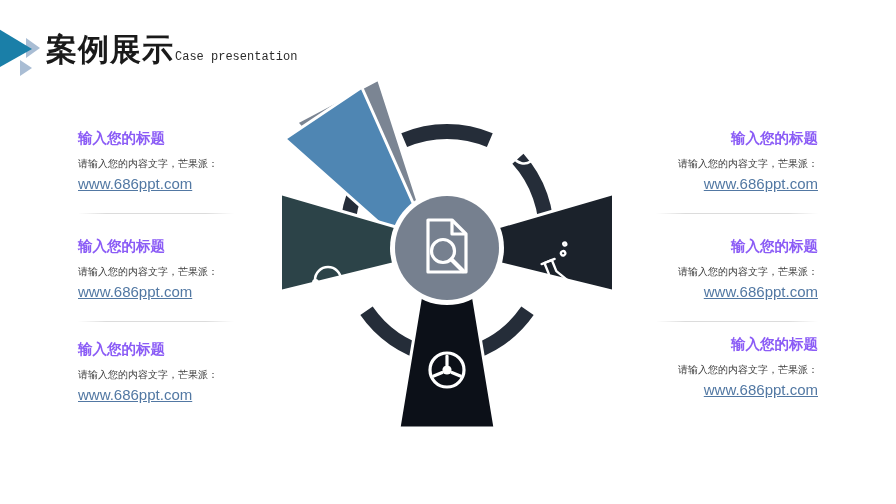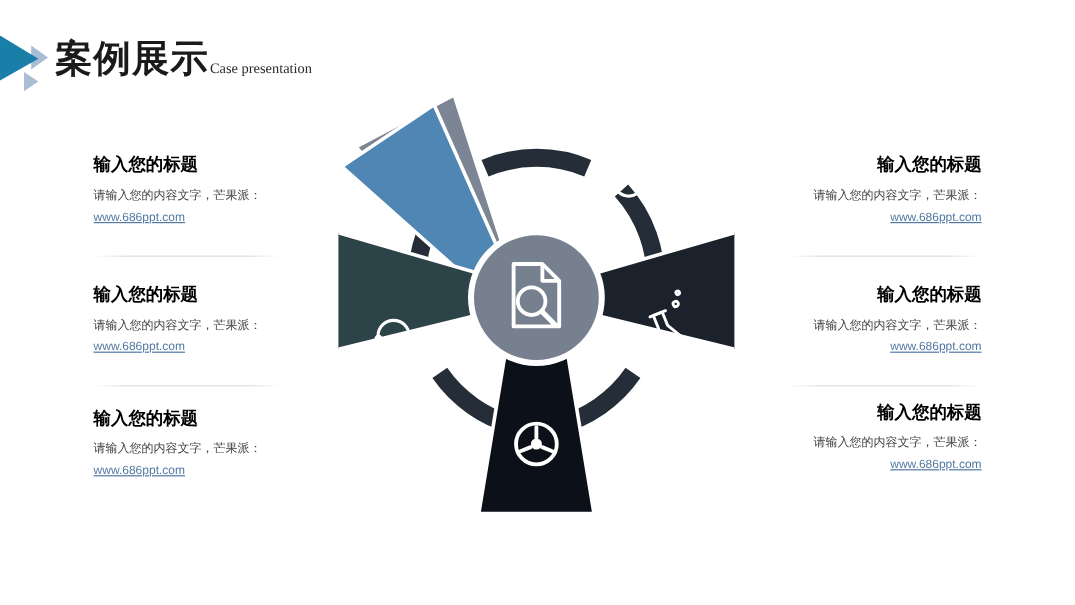--- a/index.html
+++ b/index.html
@@ -39,57 +39,57 @@
   }
   .title-cn {
     font-family: "DejaVu Sans", "Liberation Sans", sans-serif;
     font-size: 31px;
     font-weight: bold;
     color: #1a1a1a;
     letter-spacing: 1px;
     line-height: 1;
   }
   .title-en {
-    font-family: Liberation Serif, serif;
+    font-family: Liberation Mono, monospace;
     font-size: 12px;
     font-weight: normal;
     color: #2b2b2b;
     margin-left: 1px;
     padding-bottom: 2px;
     line-height: 1;
   }
 
   
   .block {
     position: absolute;
     width: 170px;
   }
   .block.left { left: 78px; text-align: left; }
   .block.right { left: 648px; width: 170px; text-align: right; }
 
   .block-title {
     font-family: "DejaVu Sans", "Liberation Sans", sans-serif;
     font-size: 14.5px;
     font-weight: bold;
-    color: #000000;
+    color: #8b5cf6;
     line-height: 1.2;
     margin: 0 0 9px 0;
     white-space: nowrap;
   }
   .block-desc {
     font-family: "DejaVu Sans", "Liberation Sans", sans-serif;
     font-size: 10px;
     color: #3d3d3d;
     line-height: 1.5;
     margin: 0;
     white-space: nowrap;
   }
   .block-link {
     font-family: "Liberation Sans", sans-serif;
-    font-size: 10px;
+    font-size: 15px;
     color: #5278a3;
     text-decoration: underline;
     line-height: 1.5;
     display: inline-block;
     margin-top: 2px;
     white-space: nowrap;
   }
   .divider {
     position: absolute;
     height: 1px;

